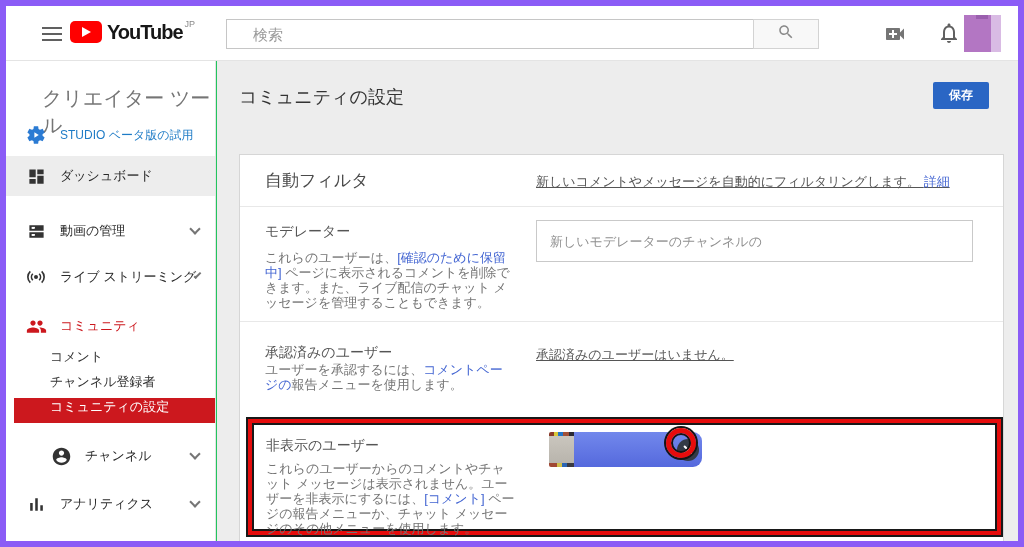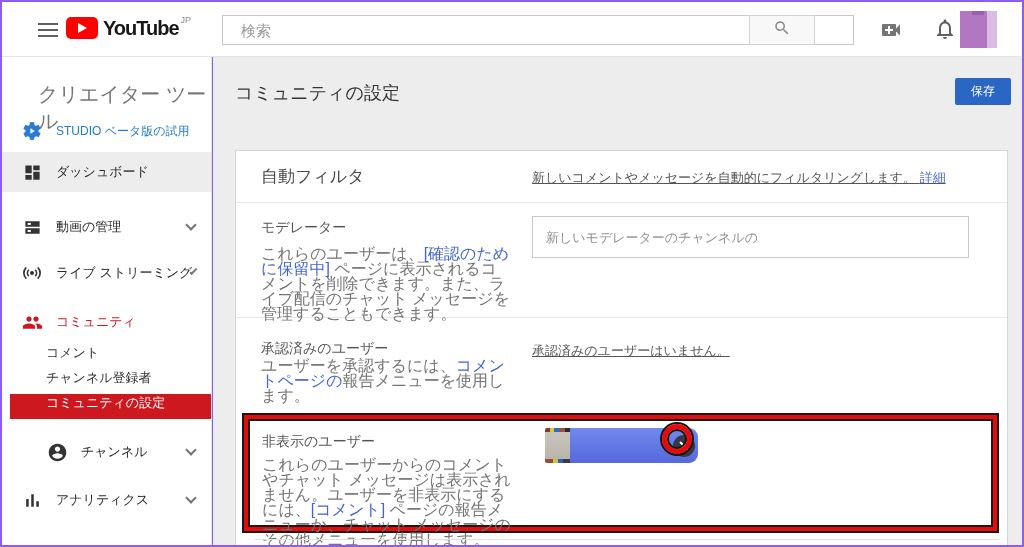--- a/index.html
+++ b/index.html
@@ -1,39 +1,39 @@
 <!DOCTYPE html>
 <html><head>
 <meta charset="utf-8">
 <style>
   * { margin:0; padding:0; box-sizing:border-box; }
   html,body { background:#fff; }
   body { font-family:"Liberation Sans","DejaVu Sans",sans-serif; }
 
   .screen{
     position:relative; width:1024px; height:547px;
-    border:2px solid #8b5cf6; background:#8b5cf6; overflow:hidden;
+    border:6px solid #8b5cf6; background:#22c55e; overflow:hidden;
   }
 
   
   .header{
     position:absolute; left:0; top:0; right:0; height:55px;
     background:#fff; border-bottom:1px solid #e4e4e4; z-index:6;
   }
   .hamburger{ position:absolute; left:36px; top:21px; width:20px; height:14px; cursor:pointer;}
   .hamburger i{ display:block; height:2px; background:#606060; margin-bottom:4px;}
   .logo{ position:absolute; left:64px; top:15px; display:flex; align-items:flex-start; cursor:pointer;}
   .logo-badge{ width:32px; height:22px; background:#f00; border-radius:5px; position:relative; margin-right:5px;}
   .logo-badge::after{ content:""; position:absolute; left:12px; top:6px;
     border-left:9px solid #fff; border-top:5px solid transparent; border-bottom:5px solid transparent;}
   .logo-word{ font-size:20px; font-weight:700; color:#171717; letter-spacing:-1px; line-height:22px;}
   .logo-jp{ font-size:9px; color:#8a8a8a; margin-left:2px; margin-top:-2px; letter-spacing:0;}
   .search-input{
-    position:absolute; left:220px; top:13px; width:632px; height:30px;
-    border:1px solid #c6c6c6; padding:0 18px; font-size:15px; color:#333; outline:none;
+    position:absolute; left:220px; top:13px; width:528px; height:30px;
+    border:1px solid #c6c6c6; padding:0 26px; font-size:15px; color:#333; outline:none;
   }
   .search-input::placeholder{ color:#9a9a9a; }
   .search-btn{
     position:absolute; left:747px; top:13px; width:66px; height:30px;
     background:#f8f8f8; border:1px solid #d3d3d3; display:flex; align-items:center; justify-content:center; cursor:pointer;
   }
   .hicon{ position:absolute; cursor:pointer; }
   .avatar-h{
     position:absolute; left:958px; top:9px; width:37px; height:37px; cursor:pointer;
     background:linear-gradient(90deg,#b376c3 0 74%, #d9bbe4 74% 100%);
@@ -54,35 +54,35 @@
   .srow-studio .slabel{ color:#1e7bc6; font-size:12px; }
   .srow-dashboard{ background:#ededed; }
   .srow-community .slabel{ color:#cc181e; }
   .ssub{ position:absolute; left:8px; right:0; display:flex; align-items:flex-start; padding-left:36px; font-size:13px; color:#333; cursor:pointer;}
   .ssub-active{ background:#cc181e; color:#fff; }
 
   
   .main{ position:absolute; left:211px; right:0; top:55px; bottom:0; background:#ededed;}
   .page-title{ position:absolute; left:22px; top:24px; font-size:18px; color:#333; font-weight:400;}
   .save-btn{
-    position:absolute; right:11px; top:21px; width:56px; height:27px;
+    position:absolute; right:29px; top:21px; width:56px; height:27px;
     background:#2a66c4; color:#fff; border:none; border-radius:2px;
-    font-size:12px; font-weight:400; cursor:pointer; font-family:inherit;
+    font-size:12px; font-weight:700; cursor:pointer; font-family:inherit;
   }
   .card{
     position:absolute; left:22px; right:14px; top:93px; bottom:0;
     background:#fff; border:1px solid #d6d6d6; border-bottom:none;
   }
   .crow{ position:absolute; left:0; right:0; }
   .row1{ top:0; height:52px; border-bottom:1px solid #e8e8e8;}
   .row2{ top:52px; height:115px; border-bottom:1px solid #e8e8e8;padding-left:12px;}
   .row3{ top:167px; height:100px;}
   .sec-title{ position:absolute; left:25px; top:14px; font-size:17px; color:#4a4a4a;}
   .sub-title{ font-size:14px; color:#555; }
-  .desc{ font-size:16px; color:#747474; line-height:15px; width:250px;}
+  .desc{ font-size:13px; color:#747474; line-height:15px; width:250px;}
   .lnk{ color:#4365d2; cursor:pointer; }
   .rcol-text{ position:absolute; left:296px; font-size:13px; color:#555;text-decoration:underline;}
   .mod-left{ position:absolute; left:25px; top:16px;}
   .mod-left .desc{ margin-top:9px;}
   .mod-input{
     position:absolute; left:296px; top:13px; width:437px; height:42px;
     border:1px solid #c9c9c9; padding:0 13px; font-size:13px; color:#333; outline:none; font-family:inherit;
   }
   .mod-input::placeholder{ color:#8f8f8f; }
   .app-left{ position:absolute; left:25px; top:22px;}

